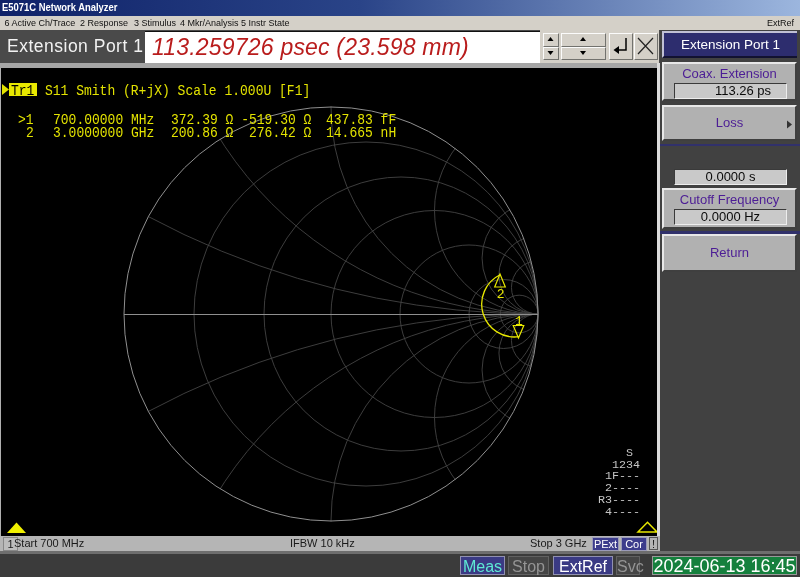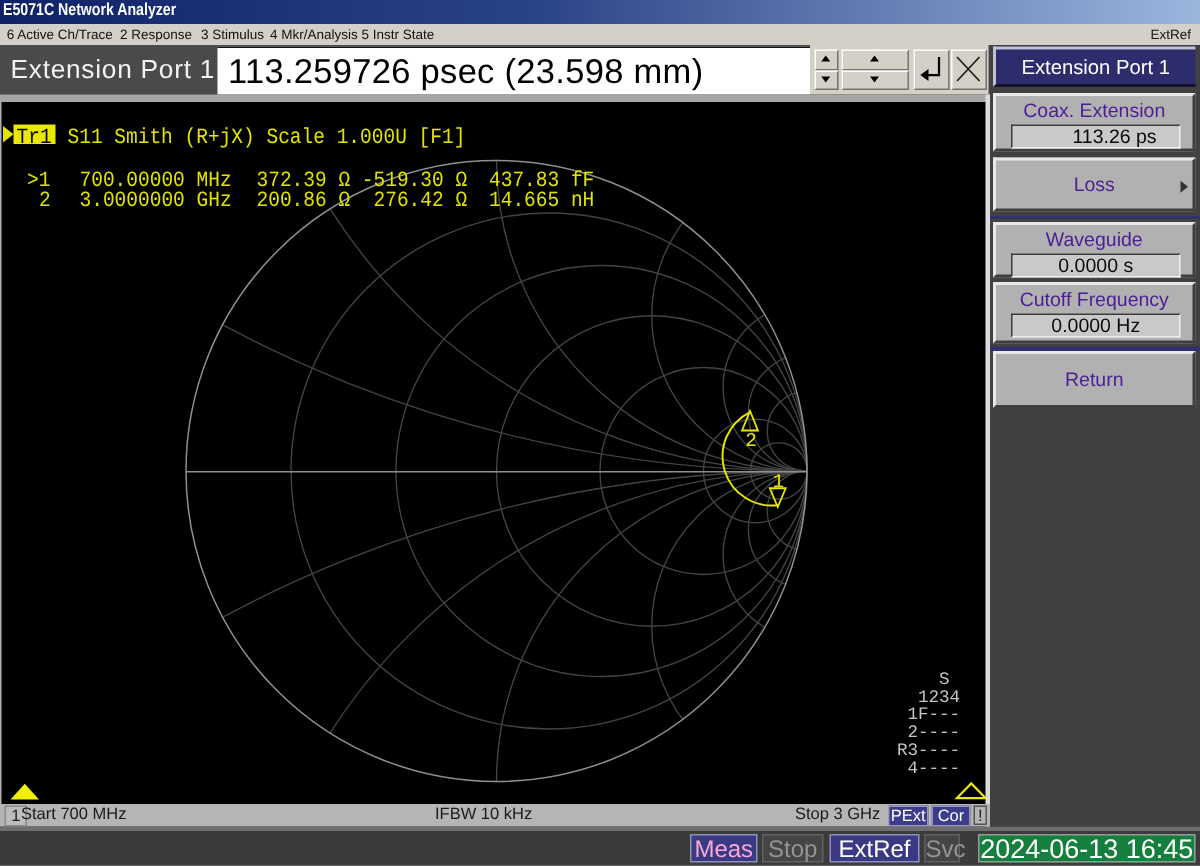--- a/index.html
+++ b/index.html
@@ -7,21 +7,21 @@
     font-family:"Liberation Sans",sans-serif;background:#3b3b3b;}
   .abs{position:absolute;}
   #titlebar{left:0;top:0;width:800px;height:16px;
     background:linear-gradient(90deg,#0f2268 0%,#2a4488 45%,#9cb6de 100%);}
   #titlebar span{color:#fff;font-weight:bold;font-size:11.5px;position:absolute;left:2px;top:1px;transform:scaleX(0.82);transform-origin:0 50%;white-space:nowrap;}
   #menubar{left:0;top:16px;width:800px;height:14px;background:#d4d0c8;font-size:9px;color:#111;}
   #menubar span{position:absolute;top:1.5px;}
   #toolbar{left:0;top:30px;width:660px;height:33px;background:#4a4a4a;}
   #tlabel{position:absolute;left:7px;top:6px;color:#f2f2f2;font-size:17.5px;letter-spacing:0.5px;}
   #tinput{position:absolute;left:145px;top:1px;width:395px;height:31px;background:#fff;border-top:1px solid #111;}
-  #tinput span{position:absolute;left:7px;top:2px;font-size:23px;letter-spacing:0.2px;color:#000000;}
+  #tinput span{position:absolute;left:7px;top:2px;font-size:23px;letter-spacing:0.2px;color:#b91c1c;font-style:italic;}
   #tpanel{position:absolute;left:540px;top:0px;width:119px;height:33px;background:#d4d0c8;border-bottom:2px solid #2a2a2a;}
   .b3{position:absolute;background:#d4d0c8;border-top:1.5px solid #fbfbfb;border-left:1.5px solid #fbfbfb;
       border-right:1.5px solid #72726e;border-bottom:1.5px solid #72726e;box-sizing:border-box;}
   #band{left:0;top:63px;width:660px;height:5px;background:#a6a6a6;}
   #screen{left:0;top:68px;width:660px;height:468px;background:#000;border-left:1px solid #b0b0b0;box-sizing:border-box;}
   #rline{left:657px;top:63px;width:3px;height:491px;background:#dcdcdc;}
   .ytext{position:absolute;font-family:"Liberation Mono",monospace;font-size:13px;color:#e3e300;white-space:pre;line-height:13px;
          transform:scaleY(1.12);transform-origin:0 0;}
   #chstat{position:absolute;font-family:"Liberation Mono",monospace;font-size:11.7px;color:#c4c4c4;white-space:pre;line-height:11.7px;}
   #statusbar{left:0;top:536px;width:660px;height:15px;background:#b5b5b5;font-size:11px;color:#1a1a1a;}
@@ -170,41 +170,38 @@
     <span style="position:absolute;left:14px;top:1px;text-align:right;">Start 700 MHz</span>
     <span style="position:absolute;left:290px;top:1px;">IFBW 10 kHz</span>
     <span style="position:absolute;left:530px;top:1px;">Stop 3 GHz</span>
     <div class="navybadge" style="left:592px;top:1px;width:27px;height:14px;line-height:13px;">PExt</div>
     <div class="navybadge" style="left:621px;top:1px;width:26px;height:14px;line-height:13px;">Cor</div>
     <div style="position:absolute;left:649px;top:1px;width:9px;height:13px;border:1px solid #555;
          box-sizing:border-box;text-align:center;line-height:12px;">!</div>
   </div>
   <div id="strip" class="abs"></div>
   <div id="bottombar" class="abs">
-    <div class="bseg" style="left:460px;width:45px;background:#3a3a84;color:#f9a8d4;border:1px solid #9090b0;">Meas</div>
+    <div class="bseg" style="left:460px;width:45px;background:#3a3a84;color:#5eead4;border:1px solid #9090b0;">Meas</div>
     <div class="bseg" style="left:508px;width:41px;background:#454545;color:#949494;border:1px solid #616161;">Stop</div>
     <div class="bseg" style="left:553px;width:60px;background:#3a3a84;color:#fff;border:1px solid #9090b0;">ExtRef</div>
     <div class="bseg" style="left:616px;width:24px;background:#454545;color:#949494;border:1px solid #616161;">Svc</div>
     <div class="bseg" style="left:652px;width:145px;background:#15803d;color:#fff;border:1.5px solid #999;font-size:18px;">2024-06-13 16:45</div>
   </div>
   <div id="sidebar" class="abs">
     <div id="sbheader">Extension Port 1</div>
     <div class="sbtn" style="top:32px;height:39px;">
       <div style="margin-top:2px;">Coax. Extension</div>
     </div>
     <div class="sval" style="top:53px;padding-left:25px;">113.26 ps</div>
     <div class="sbtn" style="top:75px;height:36px;line-height:32px;">Loss
       <svg width="6" height="9" style="position:absolute;right:3px;top:13px;">
           <polygon points="1,0.5 6,4.5 1,8.5" fill="#333"></polygon>
         </svg>
     </div>
     <div class="navyline" style="top:113.5px;"></div>
-    <div class="sbtn" style="top:118px;height:37px;">
-      <div style="margin-top:2px;">Waveguide</div>
-    </div>
     <div class="sval" style="top:138.5px;">0.0000 s</div>
     <div class="sbtn" style="top:158px;height:41px;">
       <div style="margin-top:2px;">Cutoff Frequency</div>
     </div>
     <div class="sval" style="top:179px;">0.0000 Hz</div>
     <div class="navyline" style="top:201px;"></div>
     <div class="sbtn" style="top:204px;height:38px;line-height:34px;">Return</div>
   </div>
 </div>
 

